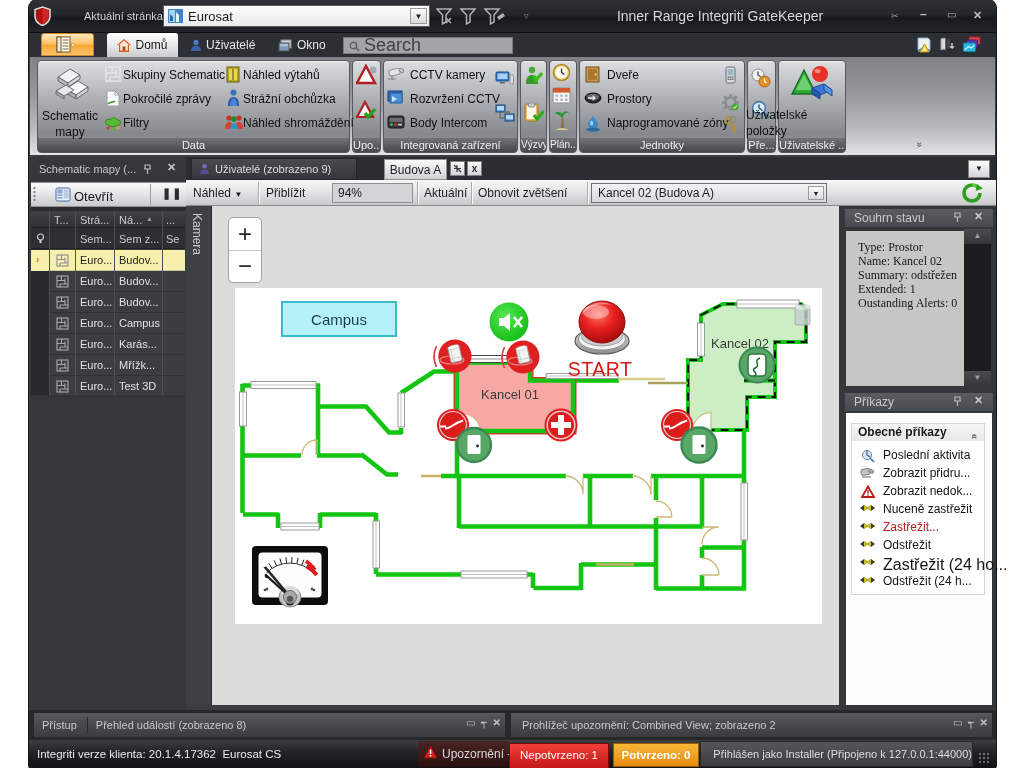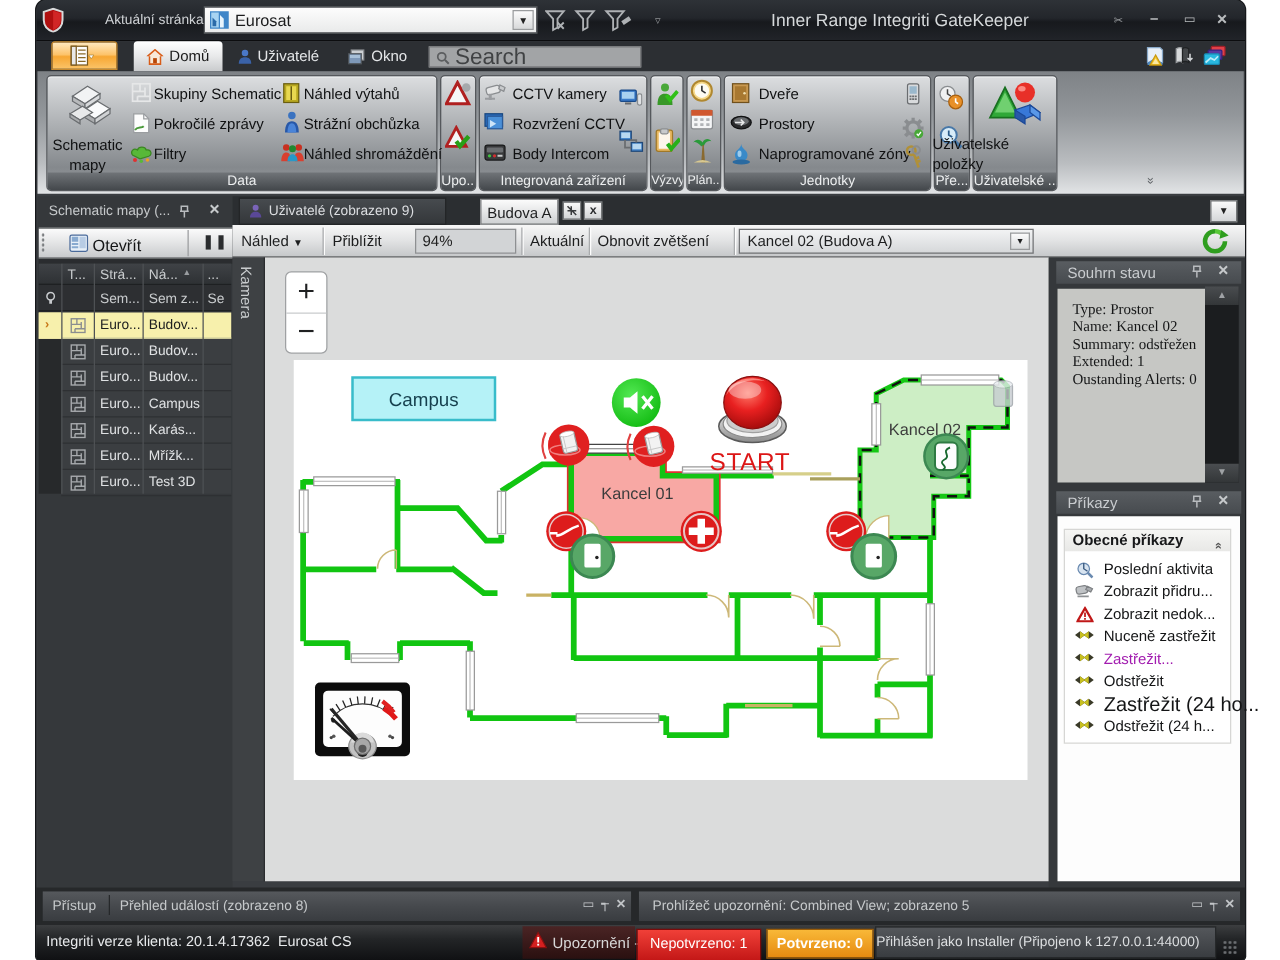--- a/index.html
+++ b/index.html
@@ -684,21 +684,21 @@
     <path d="M8 5 L12 2 L16 5 L12 8 Z" fill="#3a3a28"></path>
     <path d="M12 2 L8 5 L12 8 Z" fill="#c8c020"></path>
   </svg>
 <div class="a" style="left:883px;top:502px;font-size:12px;color:#141516;white-space:nowrap">Nuceně zastřežit</div>
 <svg class="a" style="left:859px;top:521px" width="17" height="10" viewBox="0 0 17 10">
     <path d="M1 5 L5 2 L9 5 L5 8 Z" fill="#3a3a28"></path>
     <path d="M5 2 L9 5 L5 8 Z" fill="#c8c020"></path>
     <path d="M8 5 L12 2 L16 5 L12 8 Z" fill="#3a3a28"></path>
     <path d="M12 2 L8 5 L12 8 Z" fill="#c8c020"></path>
   </svg>
-<div class="a" style="left:883px;top:520px;font-size:12px;color:#a21caf;white-space:nowrap">Zastřežit...</div>
+<div class="a" style="left:883px;top:520px;font-size:12px;color:#b91c1c;white-space:nowrap">Zastřežit...</div>
 <svg class="a" style="left:859px;top:539px" width="17" height="10" viewBox="0 0 17 10">
     <path d="M1 5 L5 2 L9 5 L5 8 Z" fill="#3a3a28"></path>
     <path d="M5 2 L9 5 L5 8 Z" fill="#c8c020"></path>
     <path d="M8 5 L12 2 L16 5 L12 8 Z" fill="#3a3a28"></path>
     <path d="M12 2 L8 5 L12 8 Z" fill="#c8c020"></path>
   </svg>
 <div class="a" style="left:883px;top:538px;font-size:12px;color:#141516;white-space:nowrap">Odstřežit</div>
 <svg class="a" style="left:859px;top:557px" width="17" height="10" viewBox="0 0 17 10">
     <path d="M1 5 L5 2 L9 5 L5 8 Z" fill="#3a3a28"></path>
     <path d="M5 2 L9 5 L5 8 Z" fill="#c8c020"></path>
@@ -708,28 +708,28 @@
 <div class="a" style="left:883px;top:556px;font-size:16px;color:#141516;white-space:nowrap">Zastřežit (24 ho...</div>
 <svg class="a" style="left:859px;top:575px" width="17" height="10" viewBox="0 0 17 10">
     <path d="M1 5 L5 2 L9 5 L5 8 Z" fill="#3a3a28"></path>
     <path d="M5 2 L9 5 L5 8 Z" fill="#c8c020"></path>
     <path d="M8 5 L12 2 L16 5 L12 8 Z" fill="#3a3a28"></path>
     <path d="M12 2 L8 5 L12 8 Z" fill="#c8c020"></path>
   </svg>
 <div class="a" style="left:883px;top:574px;font-size:12px;color:#141516;white-space:nowrap">Odstřežit (24 h...</div>
 <div class="a" style="left:29px;top:710px;width:967px;height:30px;background:#26282a"></div>
 <div class="a dock" style="left:33px;top:712px;width:473px;height:26px;line-height:24px;padding-left:8px">Přístup<span style="display:inline-block;width:1px;height:16px;background:#26282a;margin:0 8px -4px 10px"></span>Přehled událostí (zobrazeno 8)</div>
-<div class="a dock" style="left:510px;top:712px;width:483px;height:26px;line-height:24px;padding-left:11px">Prohlížeč upozornění:  Combined View; zobrazeno 5</div>
+<div class="a dock" style="left:510px;top:712px;width:483px;height:26px;line-height:24px;padding-left:11px">Prohlížeč upozornění:  Combined View; zobrazeno 2</div>
 <div class="a" style="left:466px;top:717px;color:#c2c5c8;font-size:10px">▭&nbsp;&nbsp;┭&nbsp;&nbsp;<b>✕</b></div>
 <div class="a" style="left:953px;top:717px;color:#c2c5c8;font-size:10px">▭&nbsp;&nbsp;┭&nbsp;&nbsp;<b>✕</b></div>
 <div class="a" id="sbar"></div>
 <div class="a" style="left:37px;top:748px;font-size:11.5px;color:#e8eaec">Integriti verze klienta: 20.1.4.17362&nbsp;&nbsp;Eurosat CS</div>
 <div class="a" style="left:418px;top:741px;width:90px;height:26px;background:linear-gradient(180deg,#4a2424,#2a1010)"></div>
 <svg class="a" style="left:423px;top:745px" width="15" height="14" viewBox="0 0 15 14">
     <path d="M7.5 1 L14 13 H1 Z" fill="#d42020" stroke="#8a1010"></path>
     <rect x="6.8" y="4.6" width="1.5" height="4.4" fill="#fff"></rect>
     <rect x="6.8" y="10" width="1.5" height="1.5" fill="#fff"></rect>
   </svg>
 <div class="a" style="left:442px;top:747px;font-size:12px;color:#d8d8d8">Upozornění -</div>
 <div class="a" style="left:509px;top:743px;width:100px;height:28px;background:linear-gradient(180deg,#f04038,#c01414);border:1px solid #7a0a0a;color:#fff;font-weight:normal;font-size:11.5px;text-align:center;line-height:22px">Nepotvrzeno: 1</div>
 <div class="a" style="left:613px;top:743px;width:86px;height:24px;background:linear-gradient(180deg,#f8b838,#e68a10);border:1px solid #9a5c08;color:#fff;font-weight:bold;font-size:11.5px;text-align:center;line-height:22px">Potvrzeno: 0</div>
-<div class="a" style="left:700px;top:741px;width:273px;height:26px;background:linear-gradient(180deg,#54575b,#393c40);border:1px solid #26282a;color:#dcdee0;font-size:11px;text-align:left;line-height:24px">Přihlášen jako Installer (Připojeno k 127.0.0.1:44000)</div>
+<div class="a" style="left:700px;top:741px;width:273px;height:26px;background:linear-gradient(180deg,#54575b,#393c40);border:1px solid #26282a;color:#dcdee0;font-size:11px;text-align:right;line-height:24px">Přihlášen jako Installer (Připojeno k 127.0.0.1:44000)</div>
 <div class="a" style="left:978px;top:752px;width:12px;height:12px;background-image:radial-gradient(circle,#6a6d70 1px,transparent 1.3px);background-size:4px 4px"></div>
 
 </body></html>

